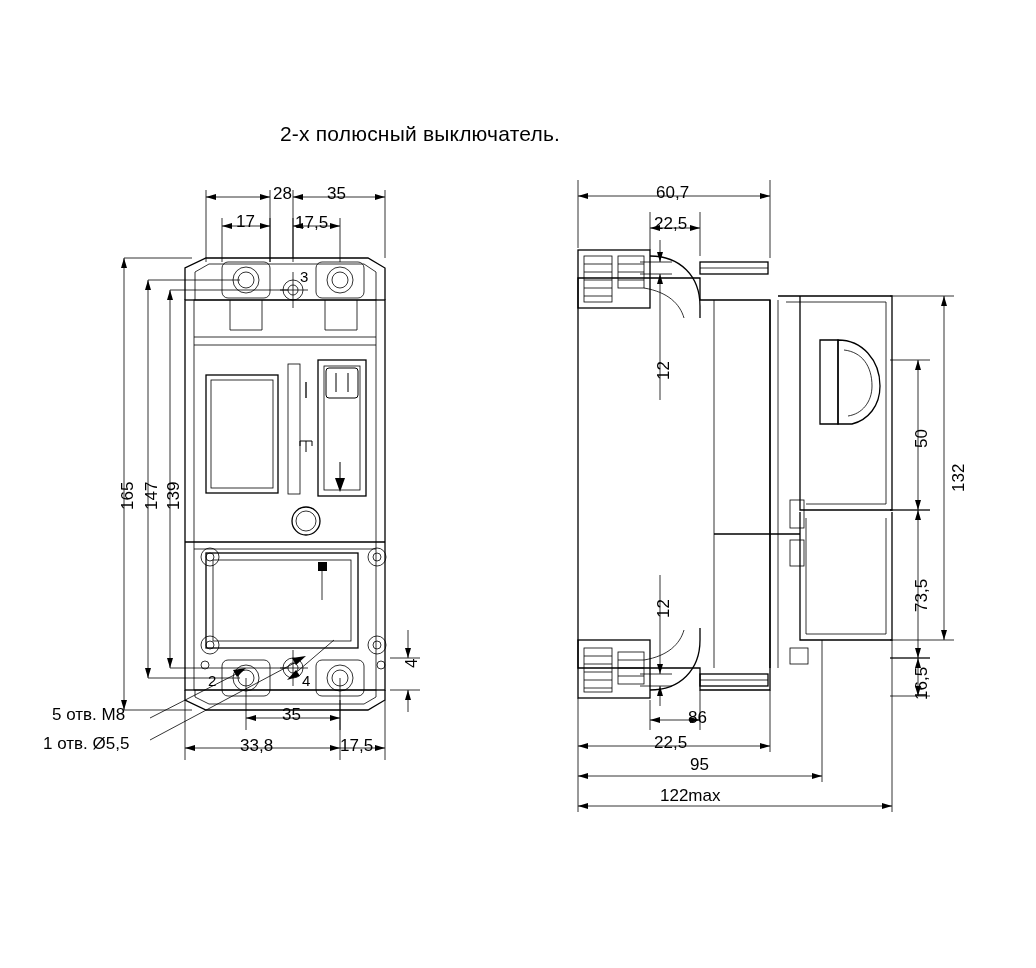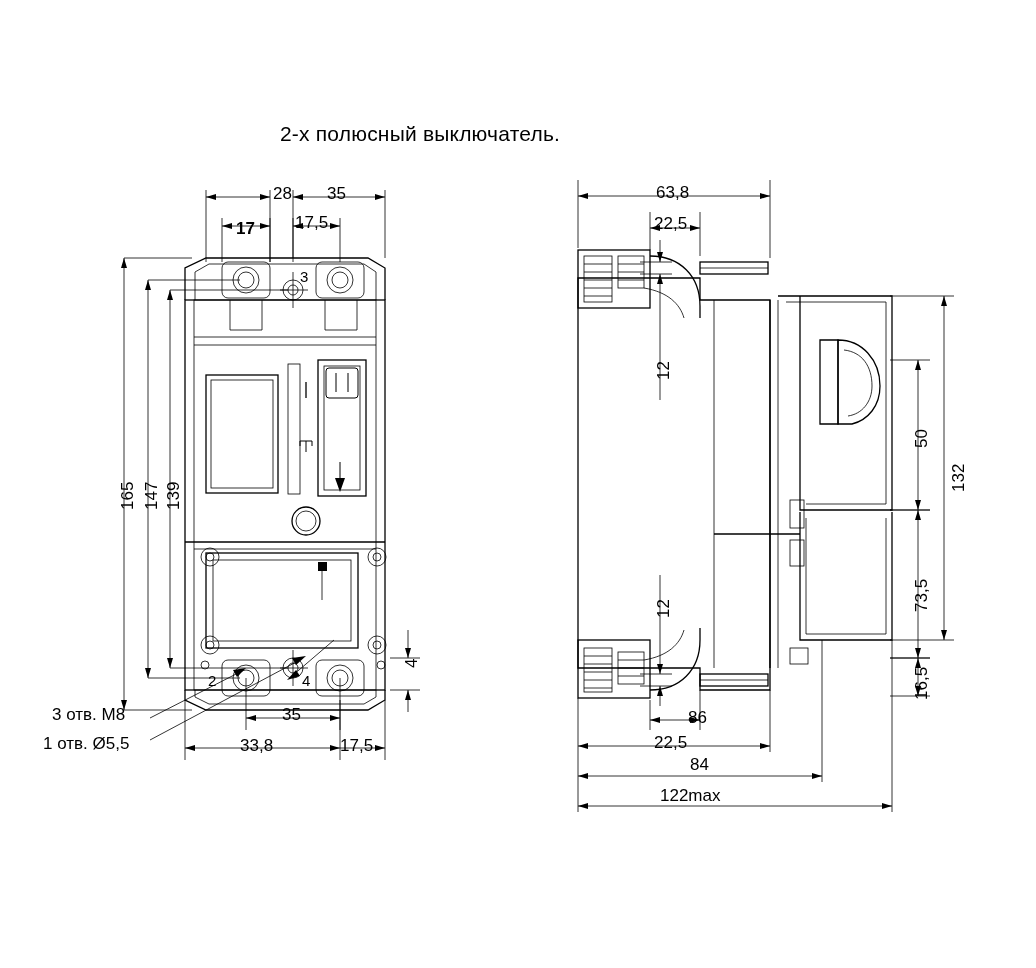--- a/index.html
+++ b/index.html
@@ -356,47 +356,47 @@
       <line class="ln-thin" x1="890" y1="658" x2="930" y2="658"></line>
       <line class="ln-thin" x1="890" y1="696" x2="930" y2="696"></line>
       <line class="ln-thin" x1="918" y1="658" x2="918" y2="696"></line>
       <path class="fillblk" d="M918 658 L915 668 L921 668 Z"></path>
       <path class="fillblk" d="M918 696 L915 686 L921 686 Z"></path>
     </g>
   </svg>
 
   <div class="lbl" style="left:229px; top:185px;margin-left:44px;">28</div>
   <div class="lbl" style="left:327px; top:185px;">35</div>
-  <div class="lbl" style="left:236px; top:220px;font-weight:bold;">17</div>
+  <div class="lbl" style="left:236px; top:213px;">17</div>
   <div class="lbl" style="left:295px; top:214px;">17,5</div>
 
   <div class="lbl vert" style="left:119px; top:510px;">165</div>
   <div class="lbl vert" style="left:143px; top:510px;">147</div>
   <div class="lbl vert" style="left:165px; top:510px;">139</div>
 
   <div class="lbl vert" style="left:403px; top:668px;">4</div>
 
   <div class="lbl" style="left:282px; top:706px;">35</div>
   <div class="lbl" style="left:240px; top:737px;">33,8</div>
   <div class="lbl" style="left:340px; top:737px;">17,5</div>
 
-  <div class="lbl" style="left:52px; top:706px;">3 отв. М8</div>
+  <div class="lbl" style="left:52px; top:706px;">5 отв. М8</div>
   <div class="lbl" style="left:43px; top:735px;">1 отв. Ø5,5</div>
 
   <div class="lbl small" style="left:300px; top:269px;">3</div>
   <div class="lbl small" style="left:208px; top:673px;">2</div>
   <div class="lbl small" style="left:302px; top:673px;">4</div>
 
-  <div class="lbl" style="left:656px; top:184px;">63,8</div>
+  <div class="lbl" style="left:656px; top:184px;">60,7</div>
   <div class="lbl" style="left:654px; top:215px;">22,5</div>
   <div class="lbl vert" style="left:655px; top:380px;">12</div>
   <div class="lbl vert" style="left:655px; top:618px;">12</div>
   <div class="lbl" style="left:654px; top:734px;">22,5</div>
   <div class="lbl" style="left:688px; top:709px;">86</div>
-  <div class="lbl" style="left:690px; top:756px;">84</div>
+  <div class="lbl" style="left:690px; top:756px;">95</div>
   <div class="lbl" style="left:660px; top:787px;">122max</div>
 
   <div class="lbl vert" style="left:913px; top:448px;">50</div>
   <div class="lbl vert" style="left:950px; top:492px;">132</div>
   <div class="lbl vert" style="left:913px; top:612px;">73,5</div>
   <div class="lbl vert" style="left:913px; top:700px;">16,5</div>
 
 </div>
 
 </body></html>

